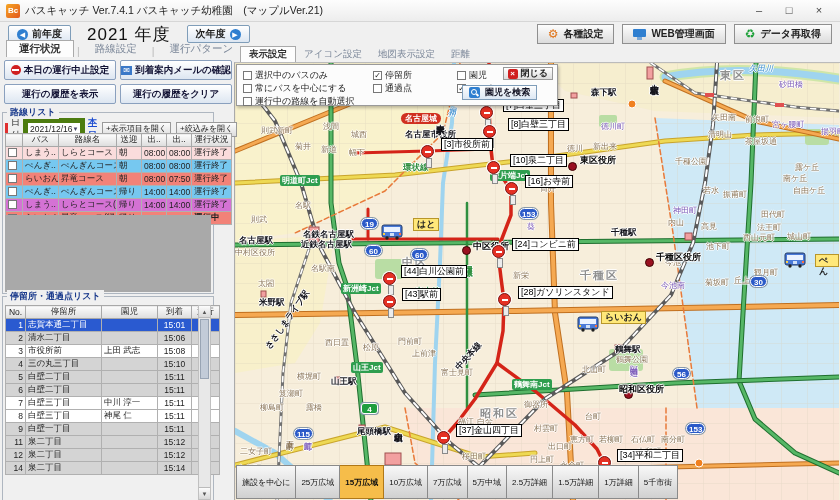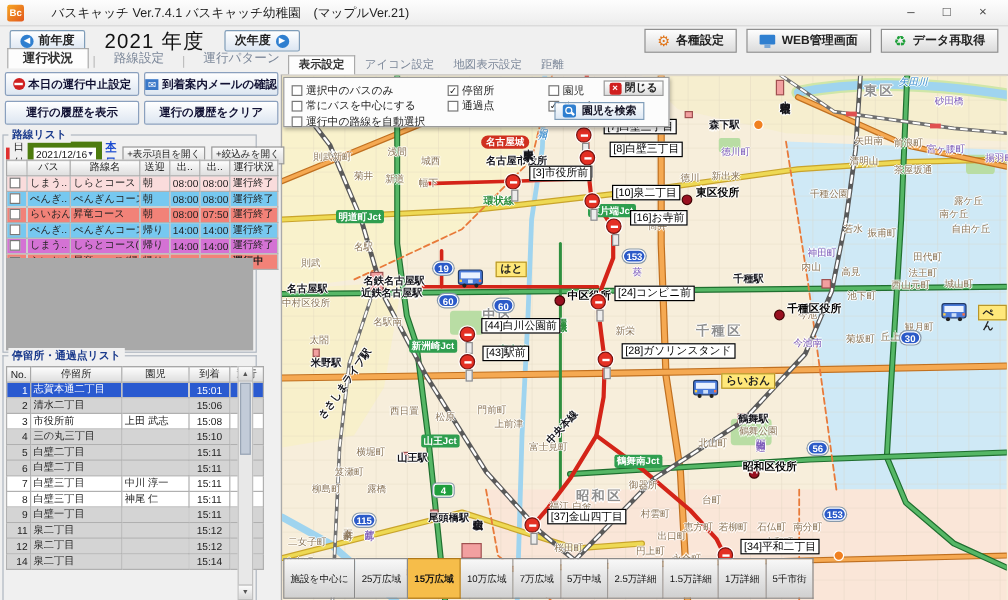--- a/index.html
+++ b/index.html
@@ -2,21 +2,21 @@
 <html><head>
 <meta charset="utf-8">
 <style>
   html,body{margin:0;padding:0}
   body{width:840px;height:500px;position:relative;overflow:hidden;background:#f0f0f0;
        font-family:"Liberation Sans","DejaVu Sans",sans-serif;color:#222;-webkit-font-smoothing:antialiased}
   *{box-sizing:border-box}
 
   
   .titlebar{position:absolute;left:0;top:0;right:0;height:22px;background:linear-gradient(#fdfdfd,#ededed);
-            border-bottom:1px solid #d6d6d6;display:flex;align-items:center;gap:23px;padding:0 6px;z-index:40}
+            border-bottom:1px solid #d6d6d6;display:flex;align-items:center;gap:5px;padding:0 6px;z-index:40}
   .app-ico{width:14px;height:14px;border-radius:2px;background:linear-gradient(135deg,#f6a623,#e2571e);
            color:#fff;font-size:8px;font-weight:bold;text-align:center;line-height:14px}
   .title-text{font-size:10.5px;color:#222}
   .win-controls{margin-left:auto;display:flex}
   .win-btn{width:30px;height:21px;text-align:center;line-height:20px;font-size:11px;color:#444}
 
   
   .toolbar{position:absolute;left:0;top:22px;right:0;height:24px;display:flex;align-items:center;padding:0 8px;z-index:40}
   .nav-btn{height:18px;display:flex;align-items:center;gap:4px;padding:0 8px;background:linear-gradient(#ffffff,#dce6f2);
            border:1px solid #7f9db9;border-radius:2px;font-size:10px;font-weight:bold;color:#222}
@@ -525,21 +525,21 @@
         <div class="ml badge" style="left: 166px; top: 50px;">名古屋城</div>
         <div class="ml st" style="left: 170px; top: 66px;">名古屋市役所</div>
         <div class="ml st v" style="left: 200px; top: 54px;">東大手駅</div>
         <div class="ml gr" style="left: 168px; top: 99px;">環状線</div>
         <div class="ml gr v" style="left: 228px; top: 196px;">環状線</div>
         <div class="ml gr" style="left: 180px; top: 223px;">東山線</div>
         <div class="ml tw" style="left: 332px; top: 80px;">徳川</div>
         <div class="ml tw" style="left: 358px; top: 78px;">新出来</div>
         <div class="ml tb" style="left: 366px; top: 58px;">徳川町</div>
         <div class="ml tb" style="left: 308px; top: 54px;">山口町</div>
-        <div class="ml st" style="left: 340px; top: 36px; padding-left: 16px;">森下駅</div>
+        <div class="ml st" style="left: 340px; top: 24px; padding-left: 16px;">森下駅</div>
         <div class="ml st v" style="left: 414px; top: 14px;">大曽根駅</div>
         <div class="ml ar" style="left: 485px; top: 5px;">東区</div>
         <div class="ml tw" style="left: 477px; top: 49px;">矢田南</div>
         <div class="ml tw" style="left: 510px; top: 51px;">前浪町</div>
         <div class="ml tb" style="left: 537px; top: 56px;">宮ヶ腰町</div>
         <div class="ml tb" style="left: 544px; top: 16px;">砂田橋</div>
         <div class="ml wa" style="left: 514px; top: 0px;">矢田川</div>
         <div class="ml tw" style="left: 473px; top: 66px;">清明山</div>
         <div class="ml tw" style="left: 510px; top: 73px;">茶屋坂通</div>
         <div class="ml tb" style="left: 586px; top: 63px;">揚羽町</div>

